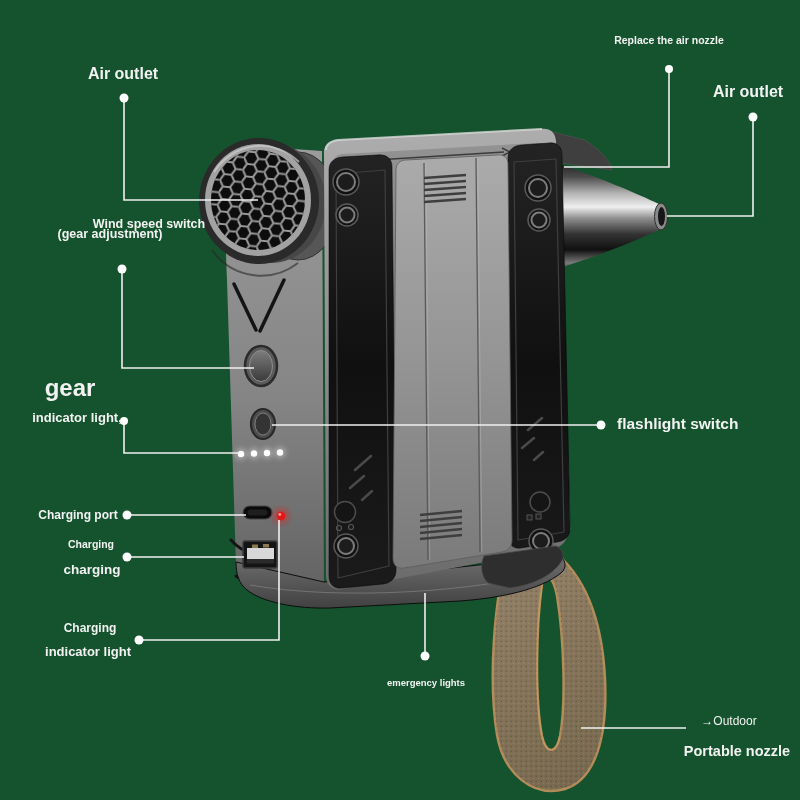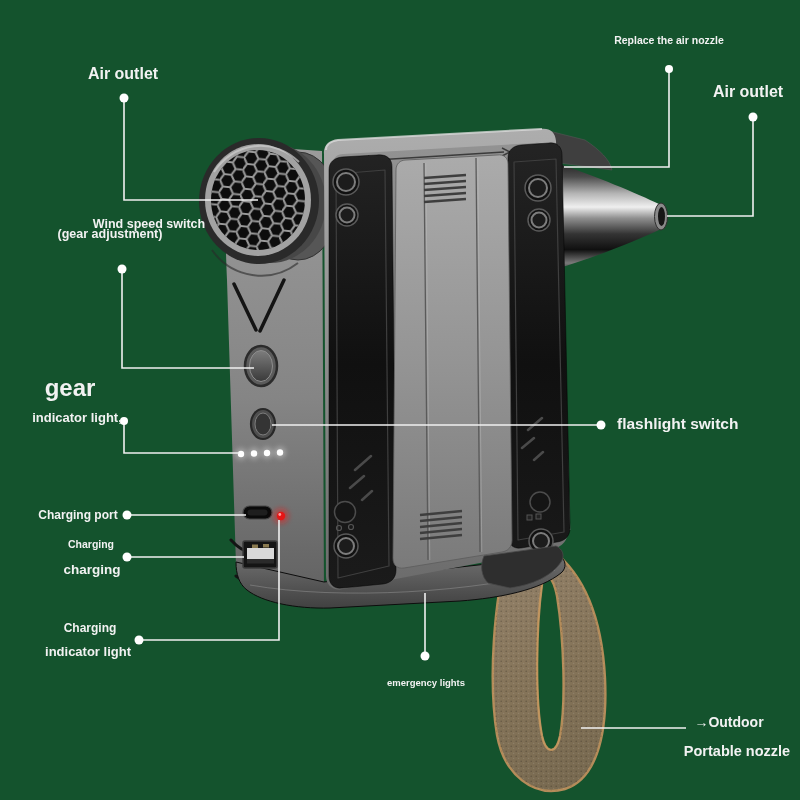--- a/index.html
+++ b/index.html
@@ -16,21 +16,21 @@
   #lbl-gear1{left:70px;top:376px;font-size:24px;font-weight:700;}
   #lbl-gear2{left:77px;top:411px;font-size:13px;font-weight:700;}
   #lbl-typec1{left:82px;top:476px;font-size:25px;font-weight:500;letter-spacing:2px;}
   #lbl-typec2{left:78px;top:509px;font-size:12px;font-weight:700;}
   #lbl-emer1{left:91px;top:539px;font-size:10.5px;font-weight:600;}
   #lbl-emer2{left:92px;top:563px;font-size:13.5px;font-weight:700;}
   #lbl-chg1{left:90px;top:622px;font-size:12px;font-weight:700;}
   #lbl-chg2{left:88px;top:645px;font-size:13px;font-weight:700;}
   #lbl-flash{left:617px;top:416px;font-size:15.5px;font-weight:700;}
   #lbl-emlights{left:426px;top:678px;font-size:9.5px;font-weight:700;}
-  #lbl-lan1{left:729px;top:715px;font-size:14px;font-weight:700;}
+  #lbl-lan1{left:729px;top:715px;font-size:12px;font-weight:400;}
   #lbl-lan2{left:737px;top:744px;font-size:14.5px;font-weight:700;}
 </style>
 </head>
 <body>
 
 <div class="stage">
 
   <svg class="dev-svg" width="800" height="800" viewBox="0 0 800 800">
     <defs>
       <linearGradient id="sideGrad" x1="0" y1="150" x2="0" y2="600" gradientUnits="userSpaceOnUse">

